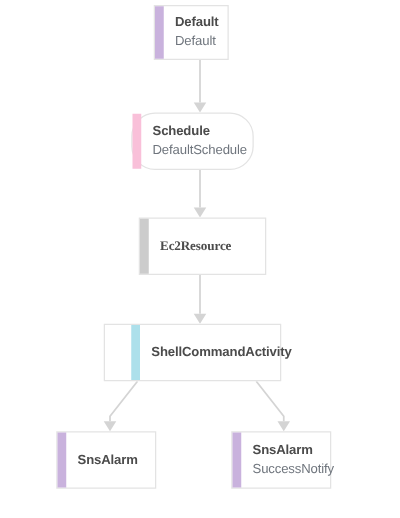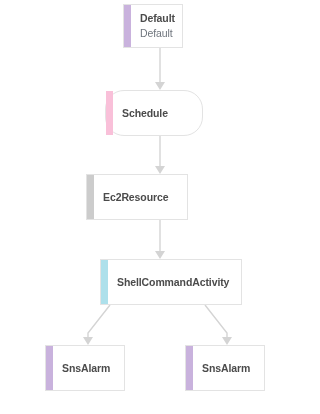--- a/index.html
+++ b/index.html
@@ -56,22 +56,22 @@
   .node-subtitle {
     font-size: 10.5px;
     font-weight: normal;
     color: #6f757d;
     line-height: 15px;
     white-space: nowrap;
     letter-spacing: -0.1px;
   }
   #node-default   { left: 123px; top:   4px; width:  60px; height: 44px; }
   #node-schedule  { left: 105px; top:  90px; width:  98px; height: 46px; border-radius: 19px; }
-  #node-ec2       { left: 86px; top: 174px; width: 102px; height: 46px; }
-  #node-shell     { left:  100px; top: 259px; width: 142px; height: 46px; }
+  #node-ec2       { left: 111px; top: 174px; width: 102px; height: 46px; font-family: Liberation Serif, serif; }
+  #node-shell     { left:  83px; top: 259px; width: 142px; height: 46px; padding-left: 21px; }
   #node-failure   { left:  45px; top: 345px; width:  80px; height: 46px; }
   #node-success   { left: 185px; top: 345px; width:  80px; height: 46px; }
 </style>
 </head>
 <body>
 
 <div id="pipeline-canvas">
 
   <svg id="connector-layer" viewBox="0 0 320 414">
     <g stroke="#d4d4d4" stroke-width="1.4" fill="none">
@@ -95,20 +95,21 @@
     <div class="node-body">
       <div class="node-title">Default</div>
       <div class="node-subtitle">Default</div>
     </div>
   </div>
 
   <div class="node" id="node-schedule">
     <div class="node-accent" style="background:#f9c0d9"></div>
     <div class="node-body">
       <div class="node-title">Schedule</div>
+      <div class="node-subtitle">DefaultSchedule</div>
     </div>
   </div>
 
   <div class="node" id="node-ec2">
     <div class="node-accent" style="background:#cccccc"></div>
     <div class="node-body">
       <div class="node-title">Ec2Resource</div>
     </div>
   </div>
 
@@ -123,16 +124,17 @@
     <div class="node-accent" style="background:#c9b2dd"></div>
     <div class="node-body">
       <div class="node-title">SnsAlarm</div>
     </div>
   </div>
 
   <div class="node" id="node-success">
     <div class="node-accent" style="background:#c9b2dd"></div>
     <div class="node-body">
       <div class="node-title">SnsAlarm</div>
+      <div class="node-subtitle">SuccessNotify</div>
     </div>
   </div>
 
 </div>
 
 </body></html>

